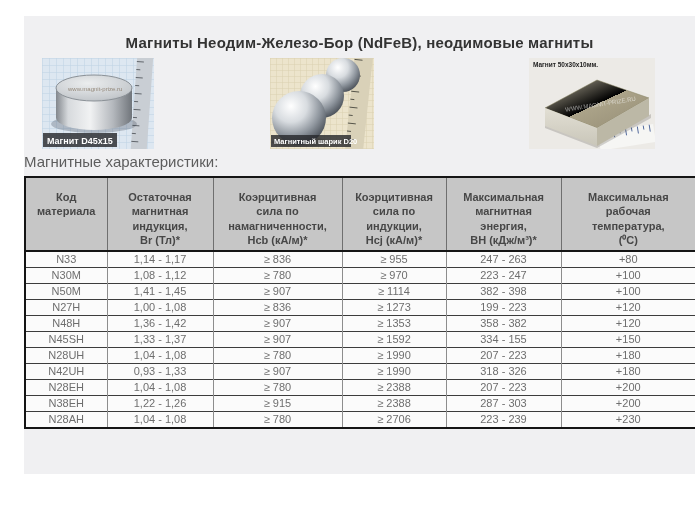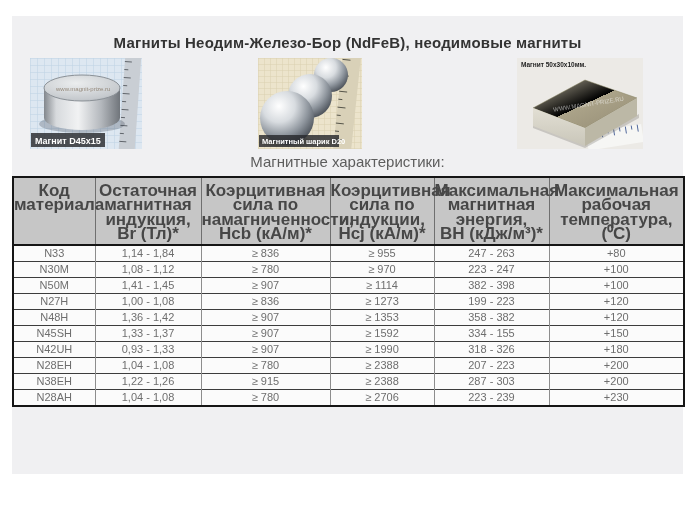--- a/index.html
+++ b/index.html
@@ -1,33 +1,33 @@
 <!DOCTYPE html>
 <html><head>
 <meta charset="utf-8">
 <style>
   * { margin:0; padding:0; box-sizing:border-box; }
   html,body { width:695px; height:505px; background:#ffffff; overflow:hidden;
               font-family:"Liberation Sans", sans-serif; }
-  .panel { position:absolute; left:12px; top:16px; width:671px; height:458px;
+  .panel { position:absolute; left:24px; top:16px; width:671px; height:458px;
            background:#f0f0f2; }
   .page-title { position:absolute; top:18px; left:0; width:100%; text-align:center;
                 font-size:15px; font-weight:bold; color:#333333; letter-spacing:0.2px; }
   .photo { position:absolute; top:42px; display:block; }
   .photo-cyl   { left:18px;  width:112px; height:91px; }
   .photo-balls { left:246px; width:104px; height:91px; }
   .photo-block { left:505px; width:126px; height:91px; }
-  .section-title { position:absolute; top:137px; left:0; width:100%; text-align:center;
+  .section-title { position:absolute; top:137px; left:0; width:100%; 
                    font-size:15px; color:#5d5d5d; }
   table.spec { position:absolute; top:160px; left:0; width:671px;
                border-collapse:collapse; table-layout:fixed;
                border:2px solid #151515; background:#fbfbfb; }
-  table.spec th { background:#c6c6c6; color:#474747; font-weight:bold; font-size:17px;
+  table.spec th { background:#c6c6c6; color:#474747; font-weight:bold; font-size:11px;
                   line-height:14.4px; white-space:pre-line; vertical-align:top;
-                  padding:6px 0 2px 0; text-align:center;
+                  padding:12px 0 2px 0; text-align:center;
                   border-left:1px solid #6f6f6f; border-right:1px solid #6f6f6f;
                   border-bottom:2px solid #151515; }
   table.spec td { color:#6e6e6e; font-size:11px; text-align:center;
                   height:15px; line-height:15px; padding:0;
                   border-left:1px solid #8d8d8d; border-right:1px solid #8d8d8d;
                   border-top:1px solid #3c3c3c; background:#fbfbfb; }
   svg text { font-family:"Liberation Sans", sans-serif; }
 </style>
 </head>
 <body>
@@ -189,21 +189,21 @@
 ВН (кДж/м³)*</th>
         <th>Максимальная
 рабочая
 температура,
 (⁰C)</th>
       </tr>
     </thead>
     <tbody>
         <tr>
           <td>N33</td>
-          <td>1,14 - 1,84</td>
+          <td>1,14 - 1,17</td>
           <td>≥ 836</td>
           <td>≥ 955</td>
           <td>247 - 263</td>
           <td>+80</td>
         </tr>
         <tr>
           <td>N30M</td>
           <td>1,08 - 1,12</td>
           <td>≥ 780</td>
           <td>≥ 970</td>
@@ -236,20 +236,28 @@
         </tr>
         <tr>
           <td>N45SH</td>
           <td>1,33 - 1,37</td>
           <td>≥ 907</td>
           <td>≥ 1592</td>
           <td>334 - 155</td>
           <td>+150</td>
         </tr>
         <tr>
+          <td>N28UH</td>
+          <td>1,04 - 1,08</td>
+          <td>≥ 780</td>
+          <td>≥ 1990</td>
+          <td>207 - 223</td>
+          <td>+180</td>
+        </tr>
+        <tr>
           <td>N42UH</td>
           <td>0,93 - 1,33</td>
           <td>≥ 907</td>
           <td>≥ 1990</td>
           <td>318 - 326</td>
           <td>+180</td>
         </tr>
         <tr>
           <td>N28EH</td>
           <td>1,04 - 1,08</td>

